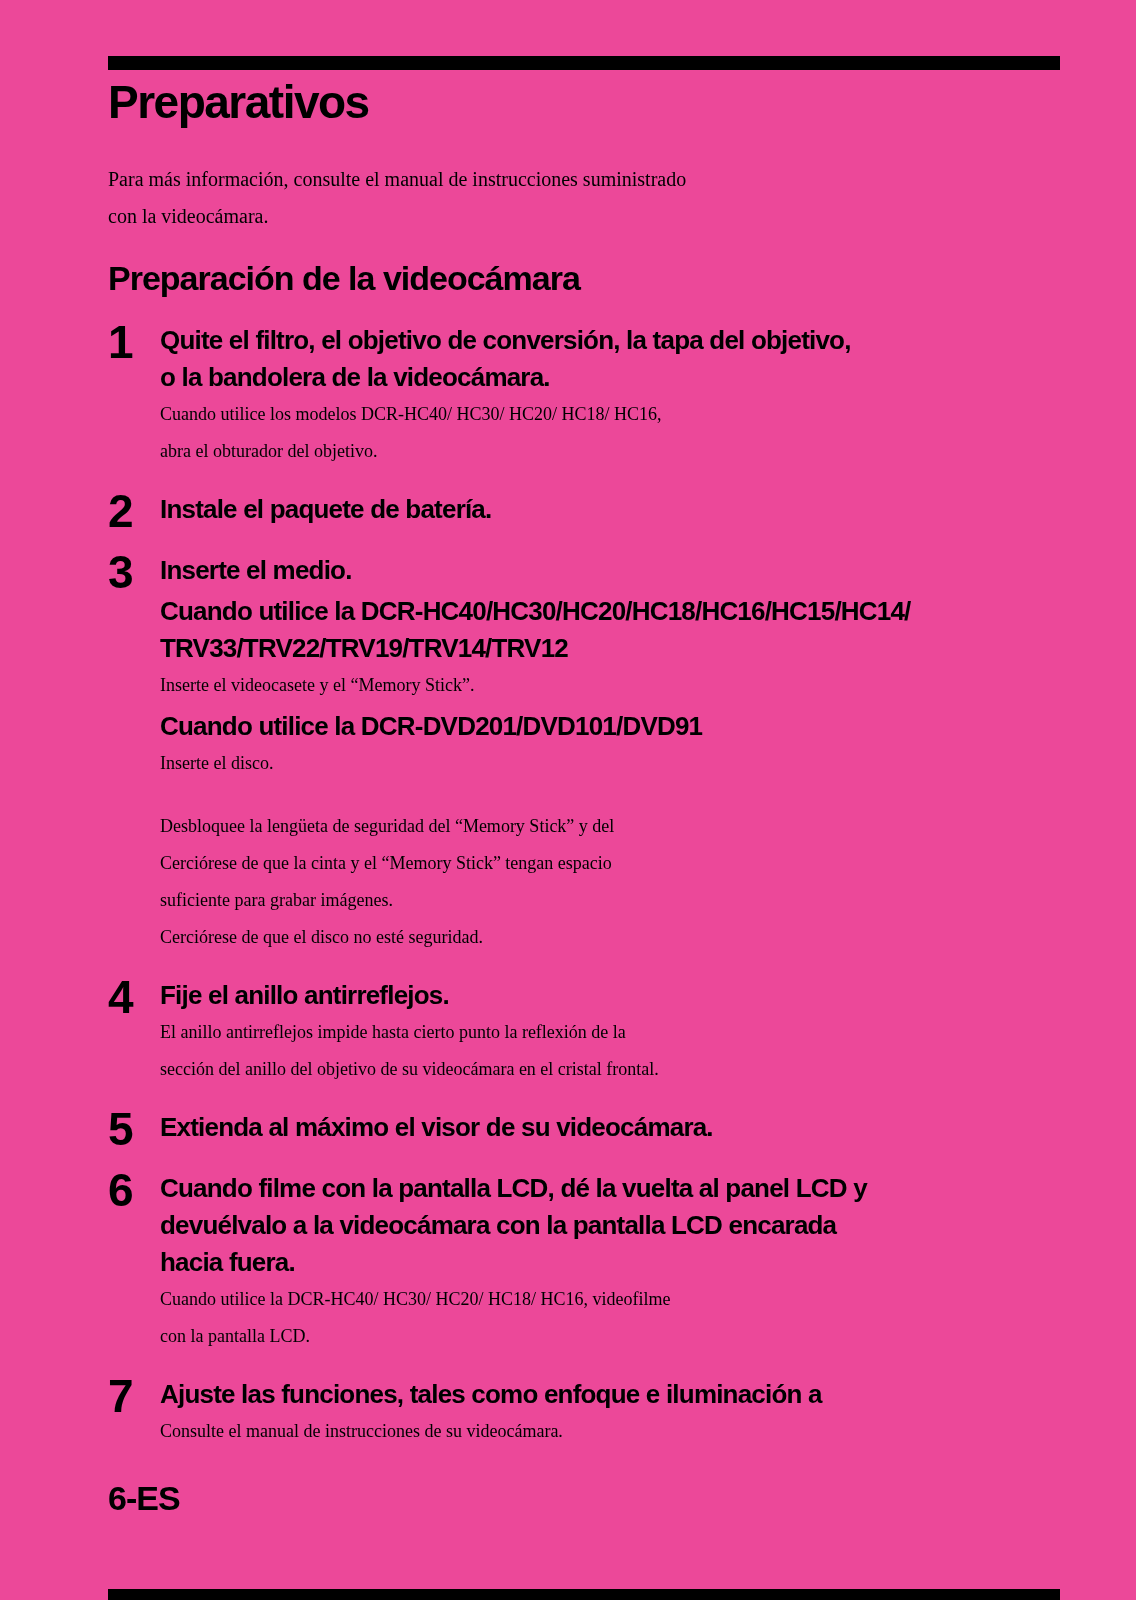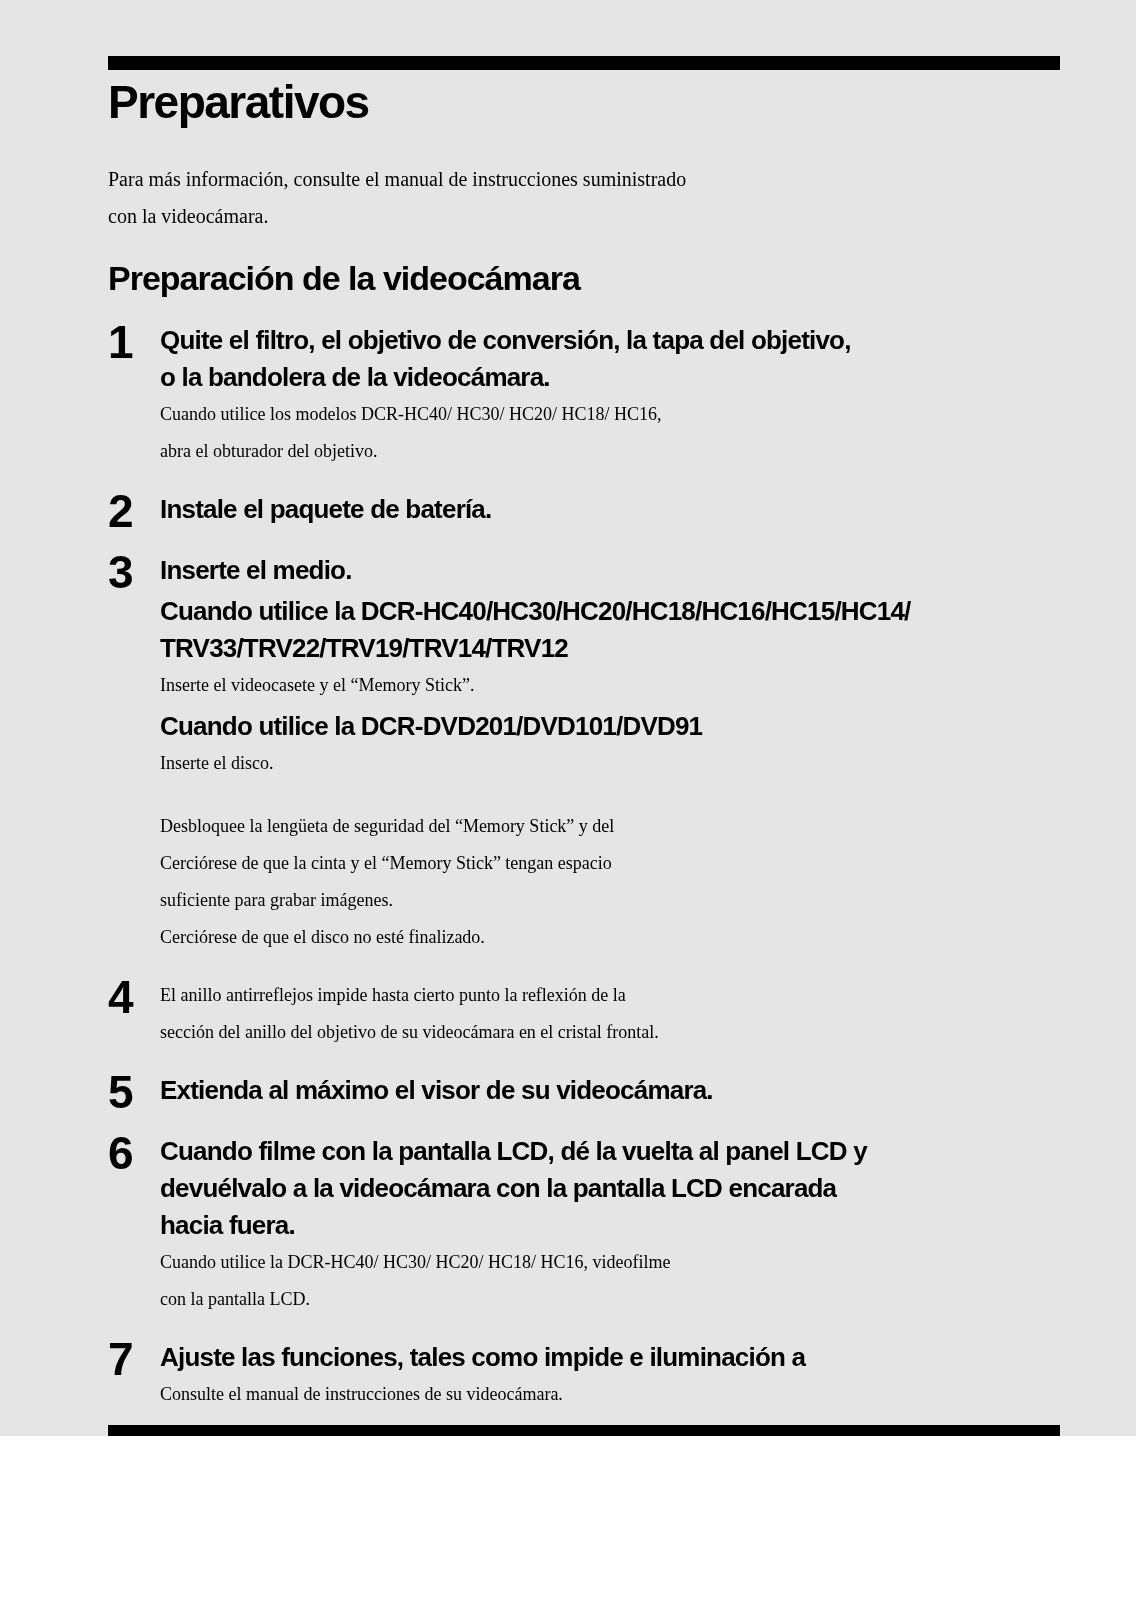--- a/index.html
+++ b/index.html
@@ -3,22 +3,22 @@
 <meta charset="utf-8">
 <style>
   html, body {
     margin: 0;
     padding: 0;
     background: #ffffff;
   }
   .page {
     position: relative;
     width: 1136px;
-    height: 1436px;
-    background: #e5e5e5;
+    height: 1600px;
+    background: #ec4899;
     color: #000000;
     overflow: hidden;
     font-family: "Liberation Serif", "DejaVu Serif", serif;
   }
   .content {
     position: absolute;
     left: 108px;
     top: 0;
     width: 952px;
   }
@@ -147,27 +147,30 @@
             <div class="block subheading">
               <div class="line">Cuando utilice la DCR-DVD201/DVD101/DVD91</div>
             </div>
             <div class="block body">
               <div class="line">Inserte el disco.</div>
             </div>
             <div class="block note">
               <div class="line">Desbloquee la lengüeta de seguridad del “Memory Stick” y del</div>
               <div class="line">Cerciórese de que la cinta y el “Memory Stick” tengan espacio</div>
               <div class="line">suficiente para grabar imágenes.</div>
-              <div class="line">Cerciórese de que el disco no esté finalizado.</div>
+              <div class="line">Cerciórese de que el disco no esté seguridad.</div>
             </div>
           </div>
         </div>
         <div class="step">
           <div class="step-number">4</div>
           <div class="step-content">
+            <div class="block heading">
+              <div class="line">Fije el anillo antirreflejos.</div>
+            </div>
             <div class="block body">
               <div class="line">El anillo antirreflejos impide hasta cierto punto la reflexión de la</div>
               <div class="line">sección del anillo del objetivo de su videocámara en el cristal frontal.</div>
             </div>
           </div>
         </div>
         <div class="step">
           <div class="step-number">5</div>
           <div class="step-content">
             <div class="block heading">
@@ -186,21 +189,21 @@
             <div class="block body">
               <div class="line">Cuando utilice la DCR-HC40/ HC30/ HC20/ HC18/ HC16, videofilme</div>
               <div class="line">con la pantalla LCD.</div>
             </div>
           </div>
         </div>
         <div class="step">
           <div class="step-number">7</div>
           <div class="step-content">
             <div class="block heading">
-              <div class="line">Ajuste las funciones, tales como impide e iluminación a</div>
+              <div class="line">Ajuste las funciones, tales como enfoque e iluminación a</div>
             </div>
             <div class="block body">
               <div class="line">Consulte el manual de instrucciones de su videocámara.</div>
             </div>
           </div>
         </div>
       </div>
 
     <div class="page-number">6-ES</div>
   </div>

